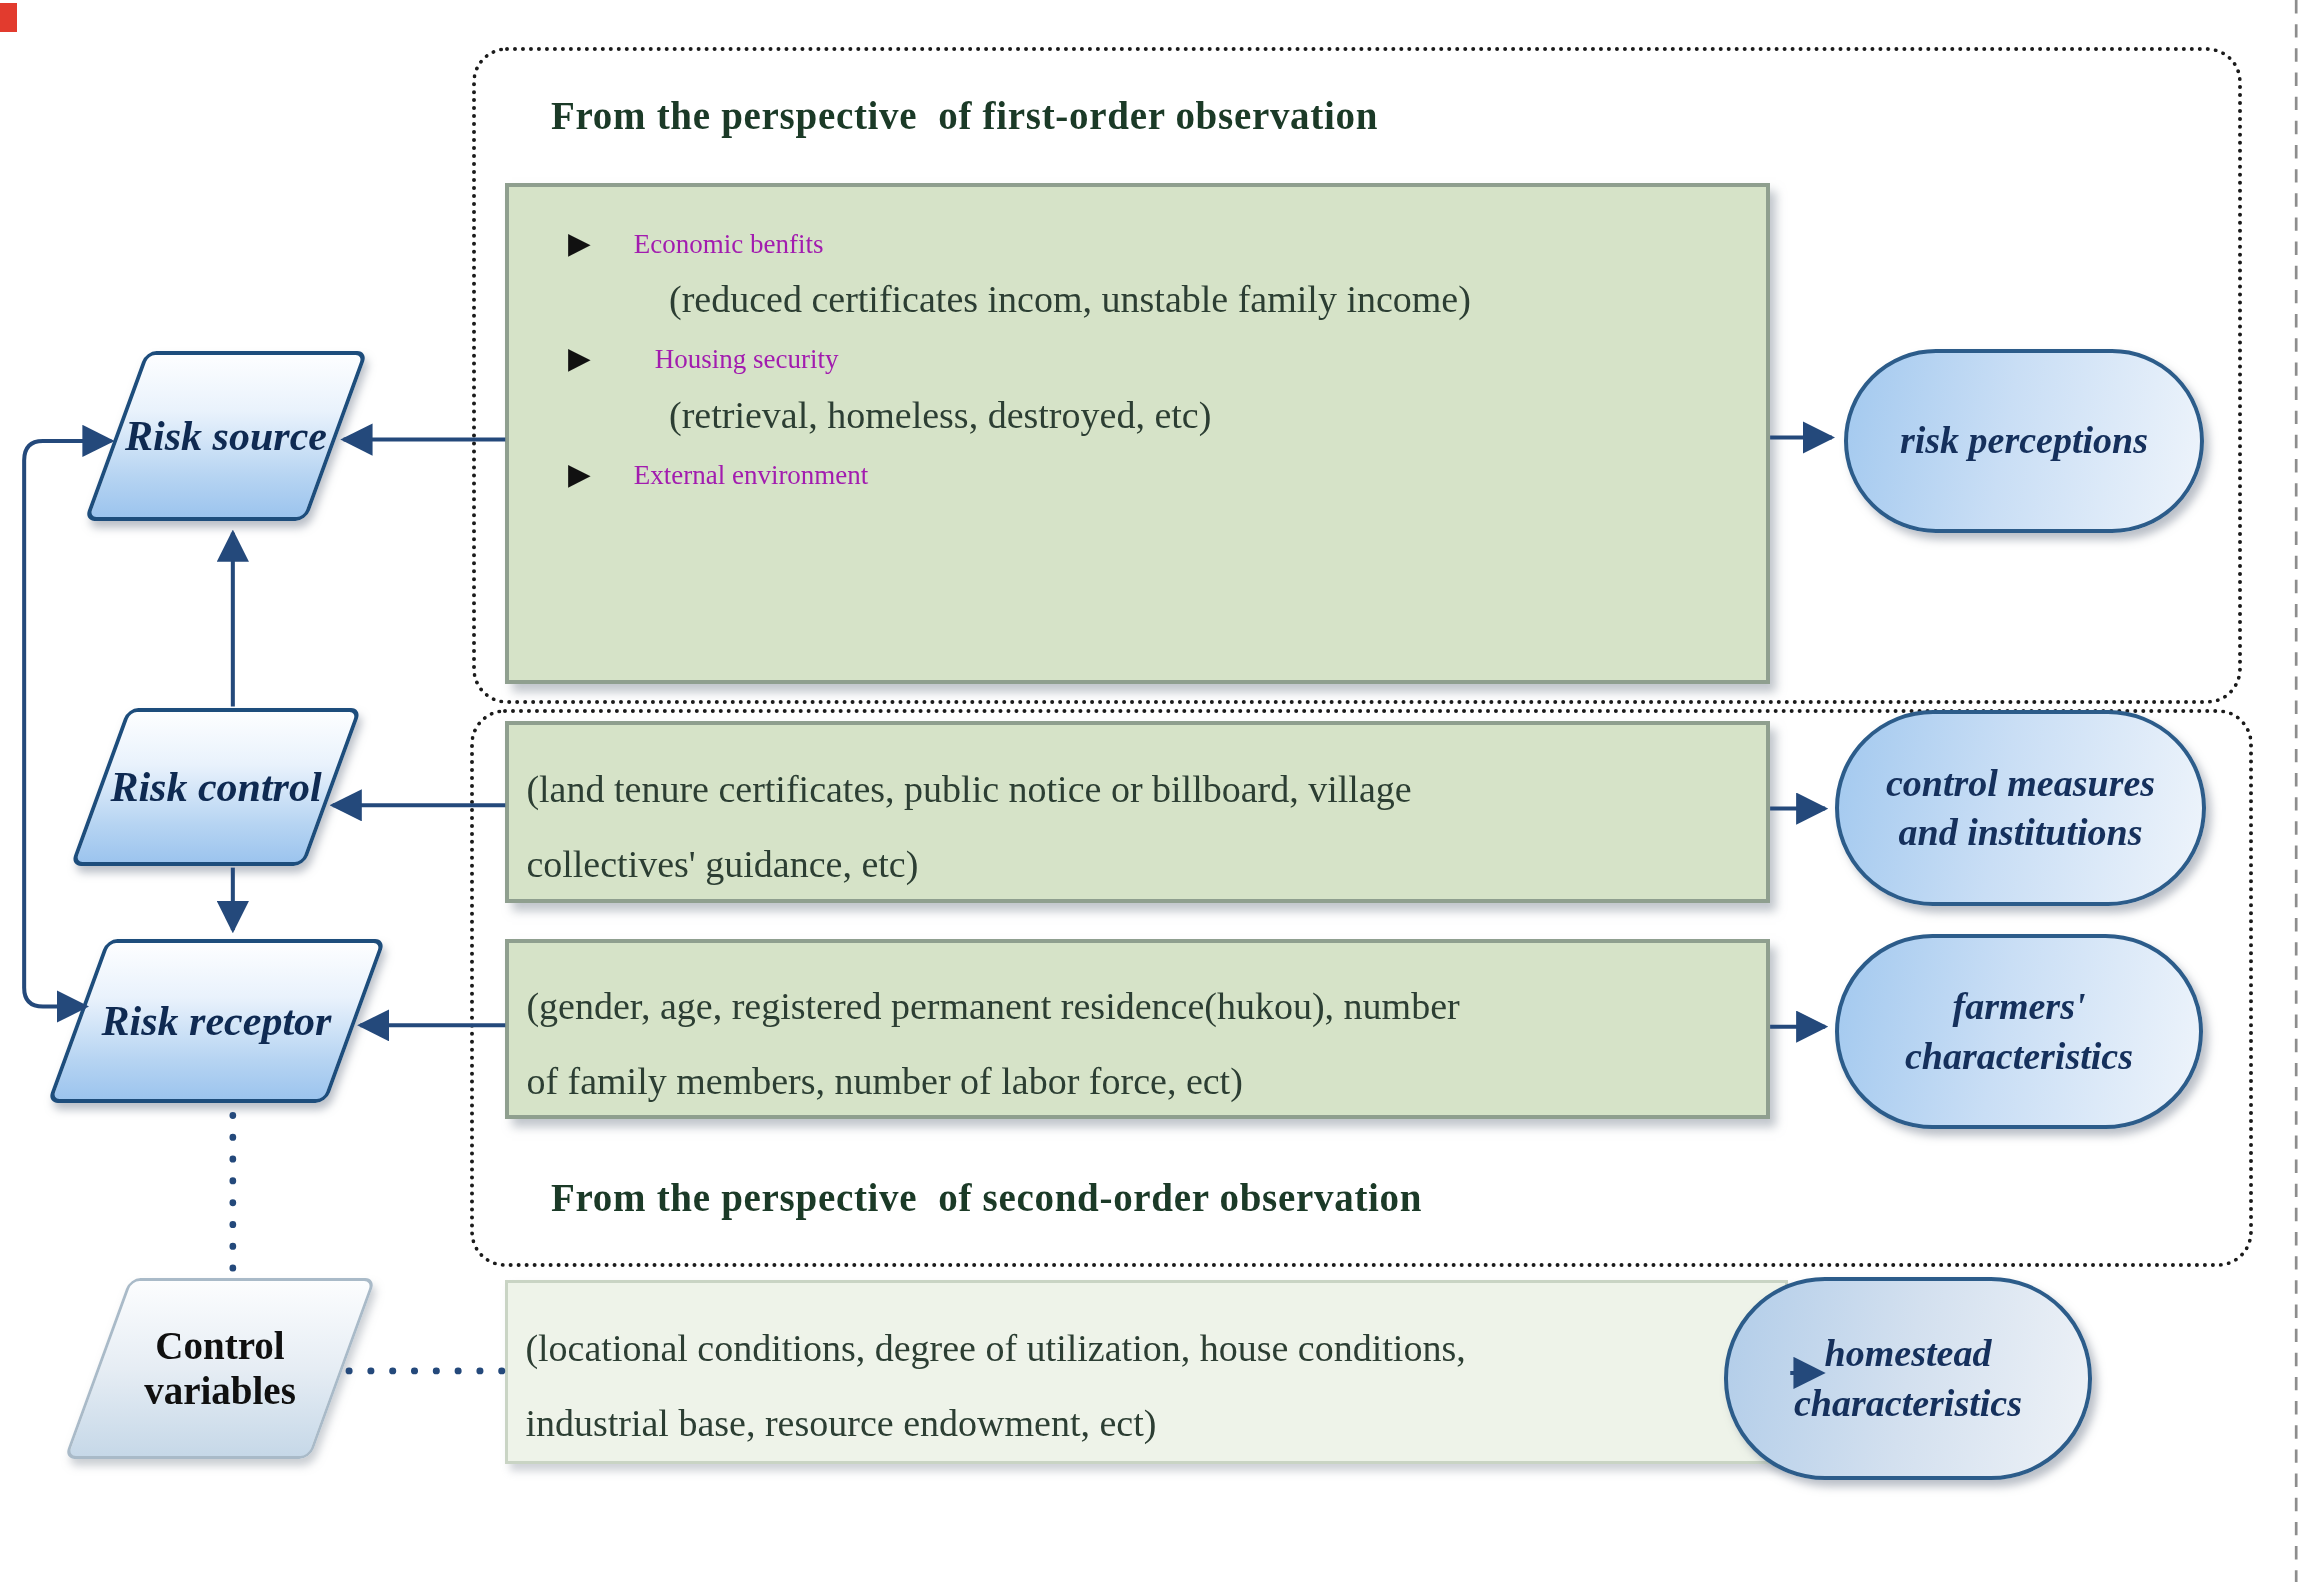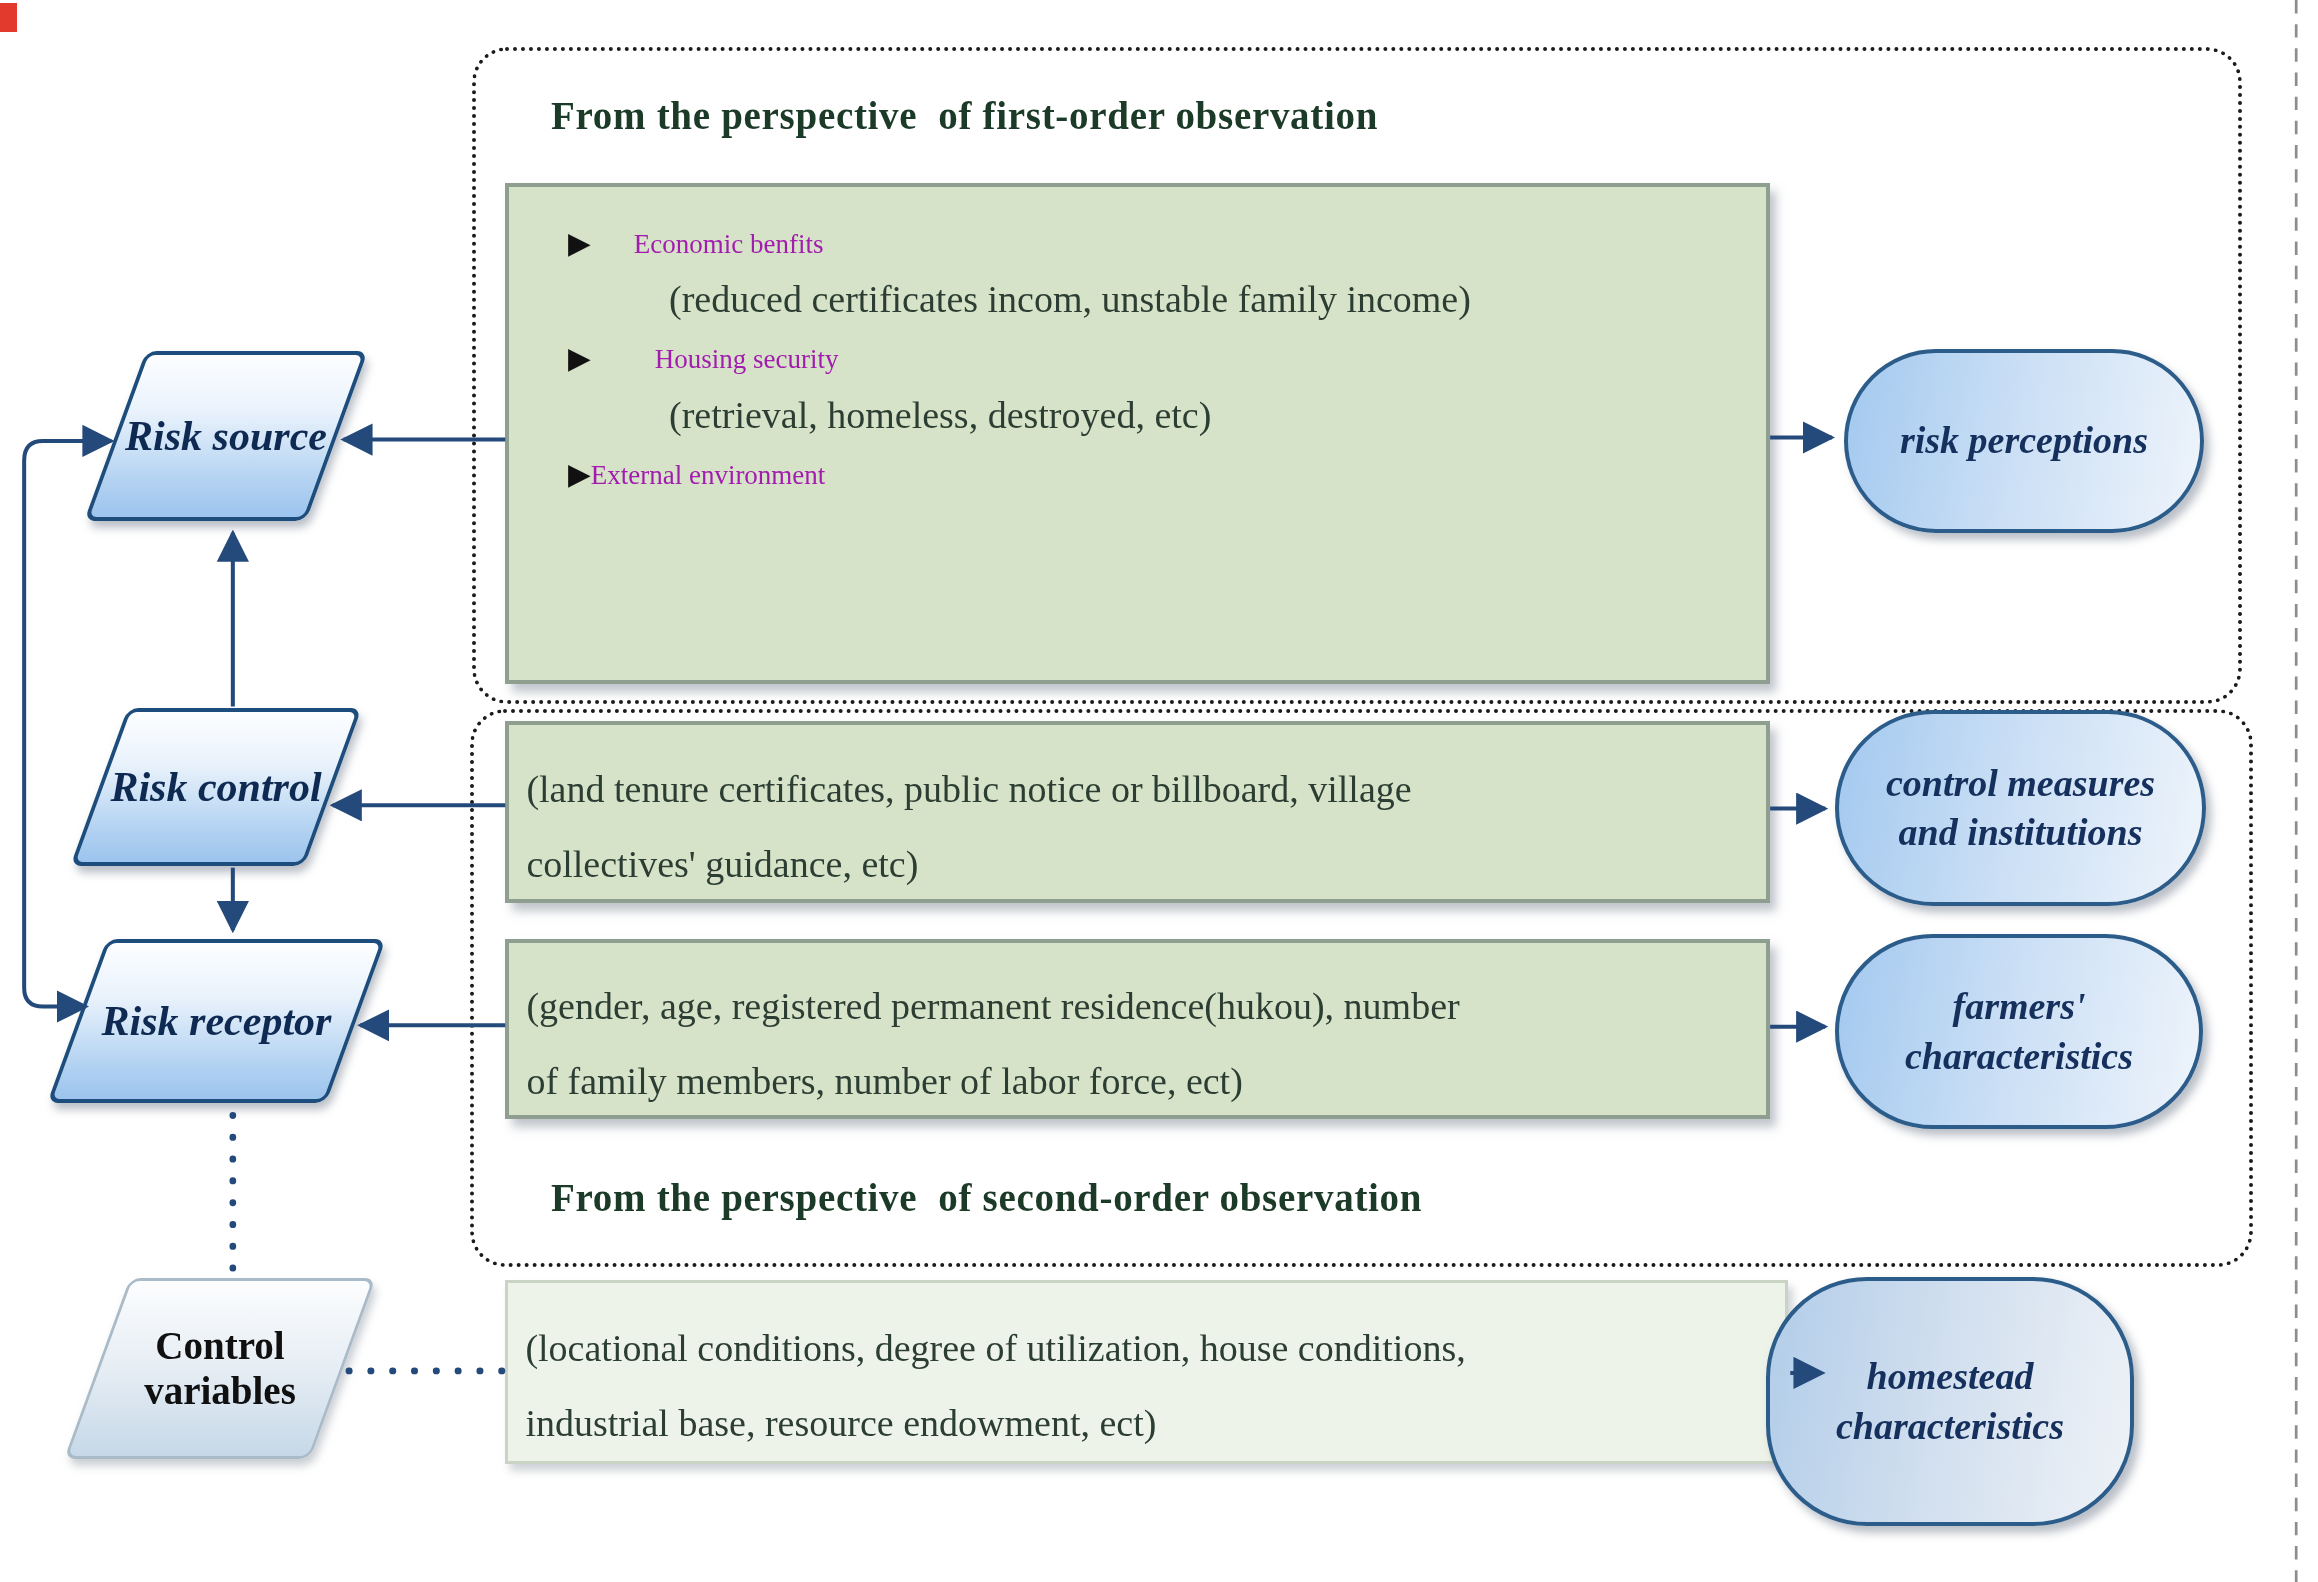--- a/index.html
+++ b/index.html
@@ -77,21 +77,21 @@
       <span class="btitle" style="margin-left:43px;">Economic benfits</span>
     </div>
     <div class="bdetail" style="margin:0 0 20px 101px;">(reduced certificates incom, unstable family income)</div>
     <div class="bullet-item" style="margin-bottom:17.4px;">
       <span class="bullet">▶</span>
       <span class="btitle" style="margin-left:64px;">Housing security</span>
     </div>
     <div class="bdetail" style="margin:0 0 20px 101px;">(retrieval, homeless, destroyed, etc)</div>
     <div class="bullet-item" style="margin-bottom:17.4px;">
       <span class="bullet">▶</span>
-      <span class="btitle" style="">External environment</span>
+      <span class="btitle" style="margin-left:43px;">External environment</span>
     </div>
   </div>
 
   <div class="gbox" style="left:505px;top:721px;width:1265px;height:182px;padding:27px 13.4px 0 17.4px;line-height:75px;">
     <div class="gline">(land tenure certificates,  public notice or billboard, village</div>
     <div class="gline">collectives' guidance, etc)</div>
   </div>
 
   <div class="gbox" style="left:505px;top:939px;width:1265px;height:180px;padding:25.5px 6.7px 0 17.4px;line-height:75px;">
     <div class="gline">(gender, age, registered permanent residence(hukou), number</div>
@@ -129,21 +129,21 @@
   <div class="stadium" style="left:1835px;top:710px;width:371px;height:196px;">
     <div class="sline">control measures</div>
     <div class="sline">and institutions</div>
   </div>
 
   <div class="stadium" style="left:1835px;top:934px;width:368px;height:195px;">
     <div class="sline">farmers'</div>
     <div class="sline">characteristics</div>
   </div>
 
-  <div class="stadium" style="left:1766px;top:1277px;width:368px;height:249px;background:linear-gradient(100deg,#b2cde9 0%,#d3e0ef 50%,#eef2f7 100%);">
+  <div class="stadium" style="left:1724px;top:1277px;width:368px;height:203px;background:linear-gradient(100deg,#b2cde9 0%,#d3e0ef 50%,#eef2f7 100%);">
     <div class="sline">homestead</div>
     <div class="sline">characteristics</div>
   </div>
 
   <svg class="overlay" width="2319" height="1583" viewBox="0 0 3456 2359">
     <defs>
       <marker id="arr" viewBox="0 0 10 10" refX="9" refY="5" markerWidth="8" markerHeight="8" orient="auto-start-reverse">
         <path d="M0,0 L10,5 L0,10 z" fill="#24497b"></path>
       </marker>
     </defs>

